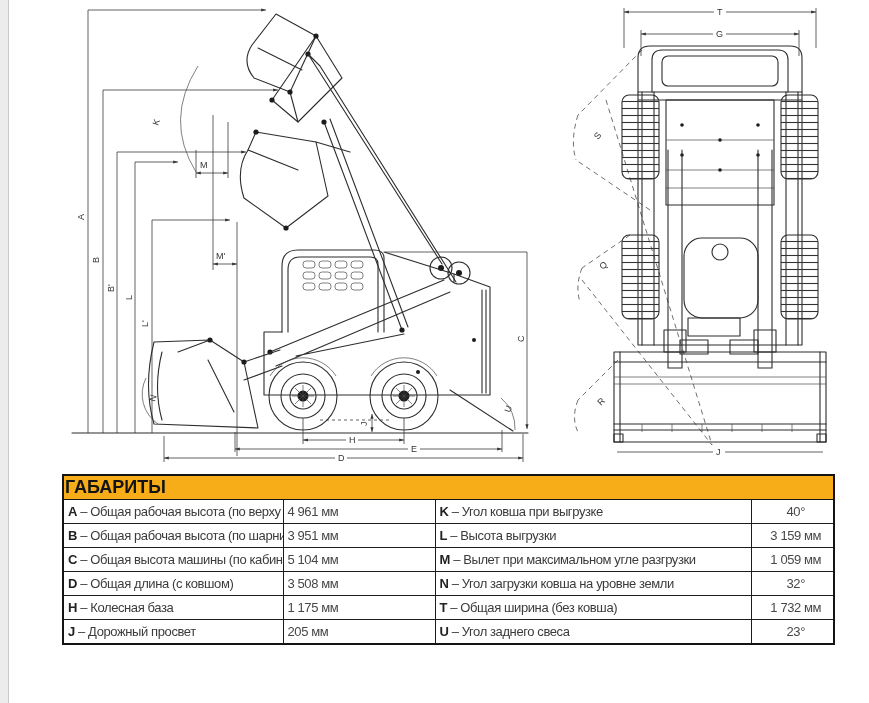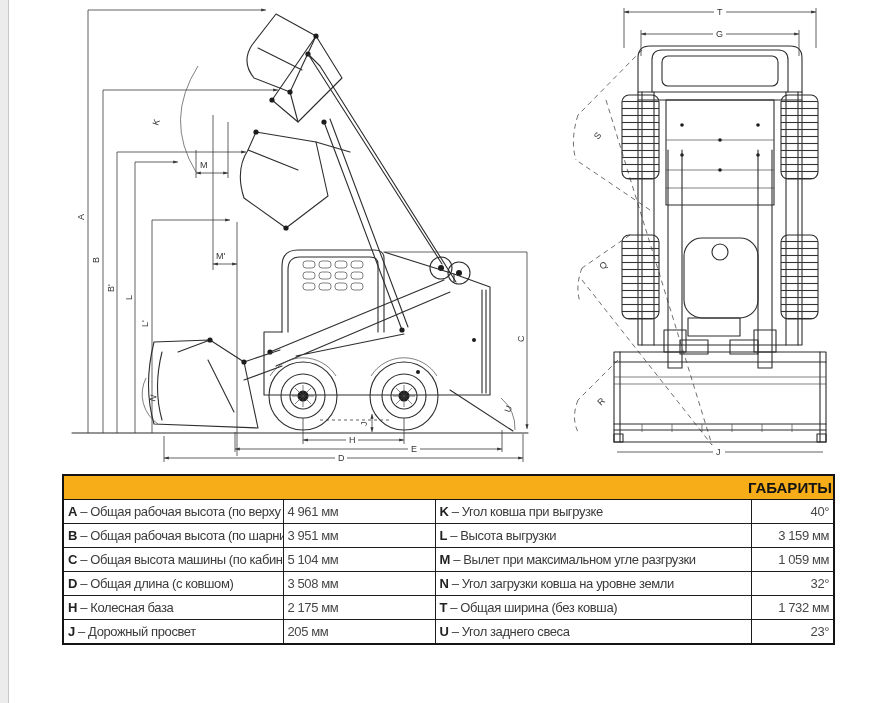--- a/index.html
+++ b/index.html
@@ -22,29 +22,29 @@
   .chip{fill:#ffffff;stroke:none;}
   
   .dims-table{
     position:absolute;left:62px;top:474px;width:771px;
     border-collapse:collapse;table-layout:fixed;
     font-size:13px;letter-spacing:-0.4px;color:#3b3b3b;
     border:2px solid #141414;
   }
   .dims-table th{
     height:21px;border:1px solid #141414;
-    font-size:15px;font-weight:bold;color:#141414;letter-spacing:0;
-    text-align:right;
+    font-size:18px;font-weight:bold;color:#141414;letter-spacing:0;
+    text-align:left;
   }
   .dims-table td{
     height:21px;border:1px solid #1c1c1c;padding:1px 4px;
     white-space:nowrap;overflow:hidden;
   }
   .dims-table td.v1{text-align:left;padding-right:8px;color:#474747;}
-  .dims-table td.v2{text-align:right;padding-left:11px;color:#474747;}
+  .dims-table td.v2{text-align:center;padding-left:11px;color:#474747;}
   .k{font-weight:bold;color:#222;}
 </style>
 </head>
 <body>
 
 <div class="edge-strip"></div>
 
 <svg id="side-svg" class="diagram" width="486" height="470" viewBox="0 0 486 470">
   <defs>
     <marker id="ar1" markerWidth="7" markerHeight="5" refX="6" refY="2" orient="auto-start-reverse">
@@ -291,21 +291,21 @@
         <td class="v2">1 059 мм</td>
       </tr>
       <tr>
         <td class="l1"><span class="k">D</span> – Общая длина (с ковшом)</td>
         <td class="v1">3 508 мм</td>
         <td class="l2"><span class="k">N</span> – Угол загрузки ковша на уровне земли</td>
         <td class="v2">32°</td>
       </tr>
       <tr>
         <td class="l1"><span class="k">H</span> – Колесная база</td>
-        <td class="v1">2 175 мм</td>
+        <td class="v1">1 175 мм</td>
         <td class="l2"><span class="k">T</span> – Общая ширина (без ковша)</td>
         <td class="v2">1 732 мм</td>
       </tr>
       <tr>
         <td class="l1"><span class="k">J</span> – Дорожный просвет</td>
         <td class="v1">205 мм</td>
         <td class="l2"><span class="k">U</span> – Угол заднего свеса</td>
         <td class="v2">23°</td>
       </tr>
     </tbody>

